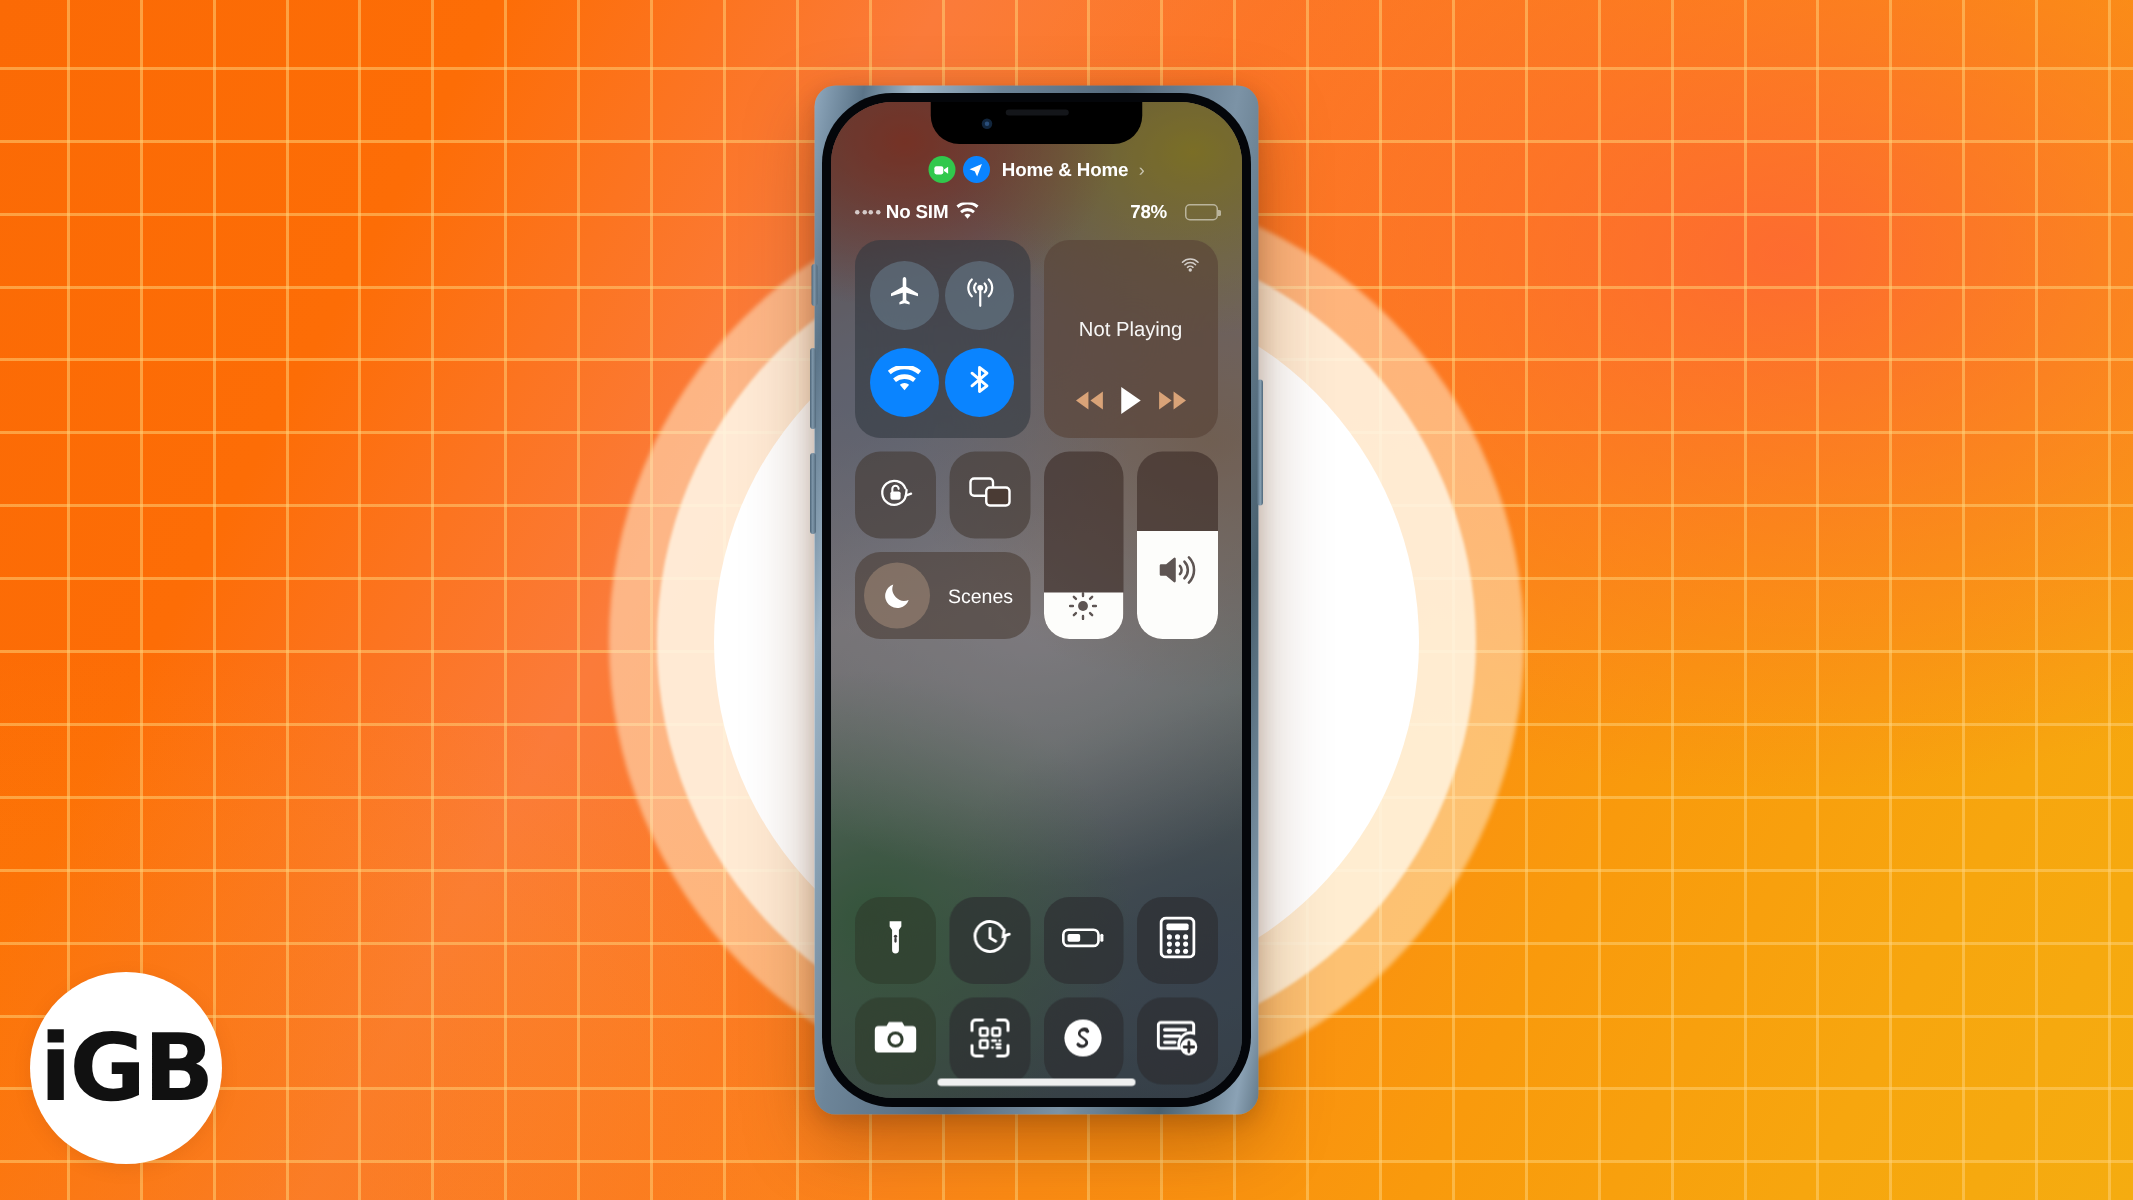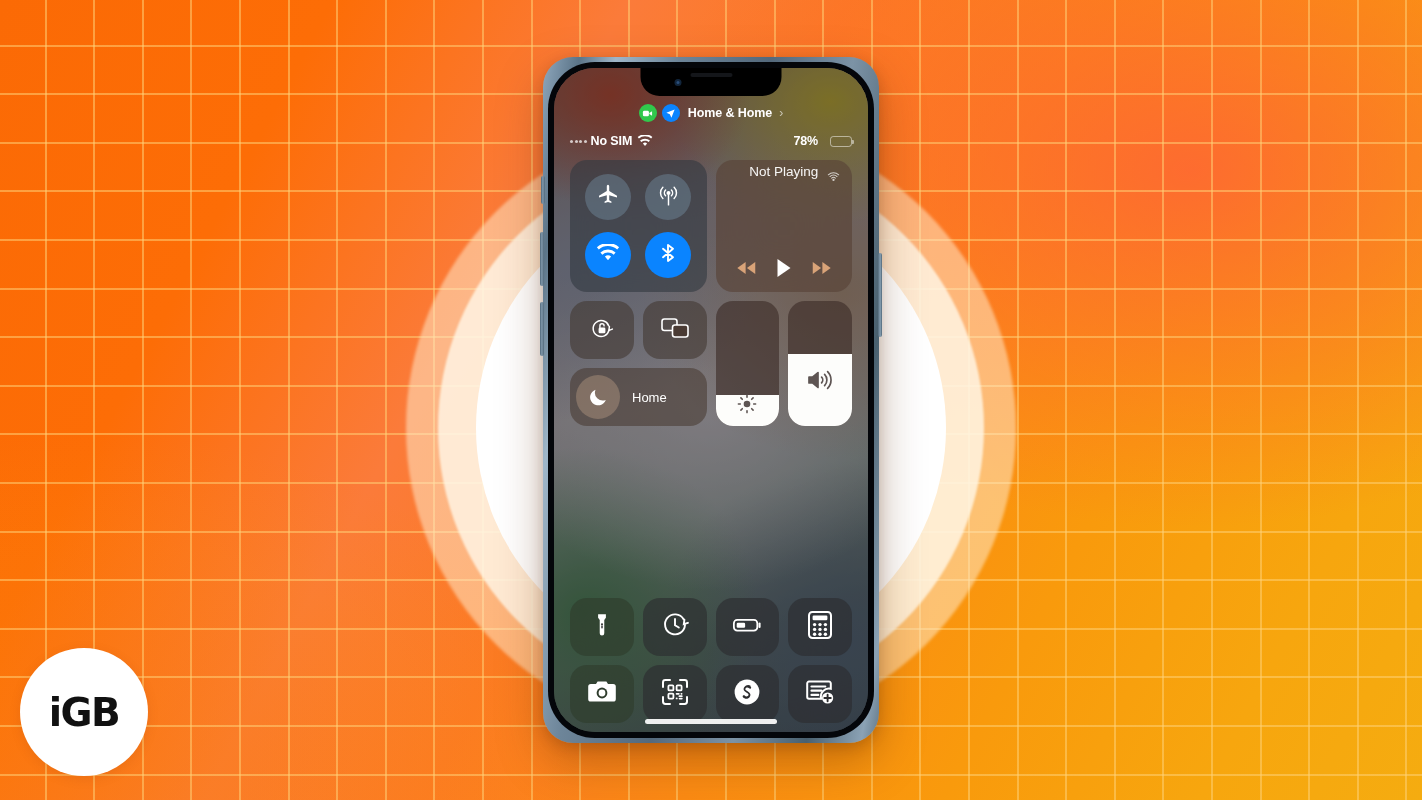--- a/index.html
+++ b/index.html
@@ -64,22 +64,22 @@
   #halo-inner {
     width: 470px; height: 470px;
     background: #ffffff;
     filter: blur(0.5px);
   }
 
   
   #phone {
     position: absolute;
     left: 543px; top: 57px;
-    width: 336px; height: 686px;
-    border-radius: 30px;
+    width: 296px; height: 686px;
+    border-radius: 14px;
     background: linear-gradient(100deg, #8fa8bd 0%, #5b7488 8%, #9fb6c8 16%, #6d8599 30%, #54697c 50%, #7c93a6 68%, #49606f 84%, #8ba2b5 96%, #627888 100%);
     padding: 5px;
     box-shadow: 0 18px 46px rgba(90,40,0,0.34), 0 4px 14px rgba(80,30,0,0.20);
   }
   #phone-bezel {
     position: absolute; inset: 5px;
     border-radius: 47px;
     background: #04060a;
     padding: 6px;
   }
@@ -242,21 +242,21 @@
     display: flex; align-items: center; justify-content: center;
   }
   .conn-off { background: rgba(120,146,168,0.42); }
   .conn-on  { background: #0a84ff; }
 
   
   #tile-media {
     height: 132px;
     background: rgba(86,64,52,0.58);
     display: flex; flex-direction: column;
-    align-items: center; justify-content: space-between;
+    align-items: center; justify-content: flex-end;
     padding: 10px;
   }
   #media-airplay {
     position: absolute; right: 10px; top: 9px;
     opacity: 0.72;
   }
   #media-title {
     font-size: 13.5px; font-weight: 500; color: rgba(255,255,255,0.95);
     margin-top: -6px;
   }
@@ -365,21 +365,21 @@
     position: absolute;
     left: 20px; top: 648px;
     width: 128px; height: 128px;
     border-radius: 50%;
     background: #ffffff;
     display: flex; align-items: center; justify-content: center;
     box-shadow: 0 3px 12px rgba(120,50,0,0.12);
   }
   #logo-text {
     font-family: "DejaVu Sans", sans-serif;
-    font-size: 39px; font-weight: 700;
+    font-size: 62px; font-weight: 700;
     color: #111111;
     letter-spacing: -1.5px;
     line-height: 1;
   }
 </style>
 </head>
 <body>
 
 <div id="stage">
 
@@ -540,21 +540,21 @@
                     </svg>
                   </span>
                 </div>
               </div>
               <div id="tile-focus">
                 <span id="focus-circle">
                   <svg width="22" height="22" viewBox="0 0 24 24" fill="#fff">
                     <path d="M20.5 15.2A8.6 8.6 0 0 1 9.3 4a8.8 8.8 0 1 0 11.2 11.2z"></path>
                   </svg>
                 </span>
-                <span id="focus-label">Home</span>
+                <span id="focus-label">Scenes</span>
               </div>
             </div>
 
             <div id="col-sliders">
               <div class="slider">
                 <div class="slider-fill" style="height:25%"></div>
                 <div class="slider-icon">
                   <svg width="24" height="24" viewBox="0 0 24 24" fill="none" stroke="#5e5553" stroke-width="1.6" stroke-linecap="round">
                     <circle cx="12" cy="12" r="3.3" fill="#5e5553" stroke="none"></circle>
                     <path d="M12 3.4v1.9M12 18.7v1.9M3.4 12h1.9M18.7 12h1.9M5.9 5.9l1.4 1.4M16.7 16.7l1.4 1.4M18.1 5.9l-1.4 1.4M7.3 16.7l-1.4 1.4"></path>

